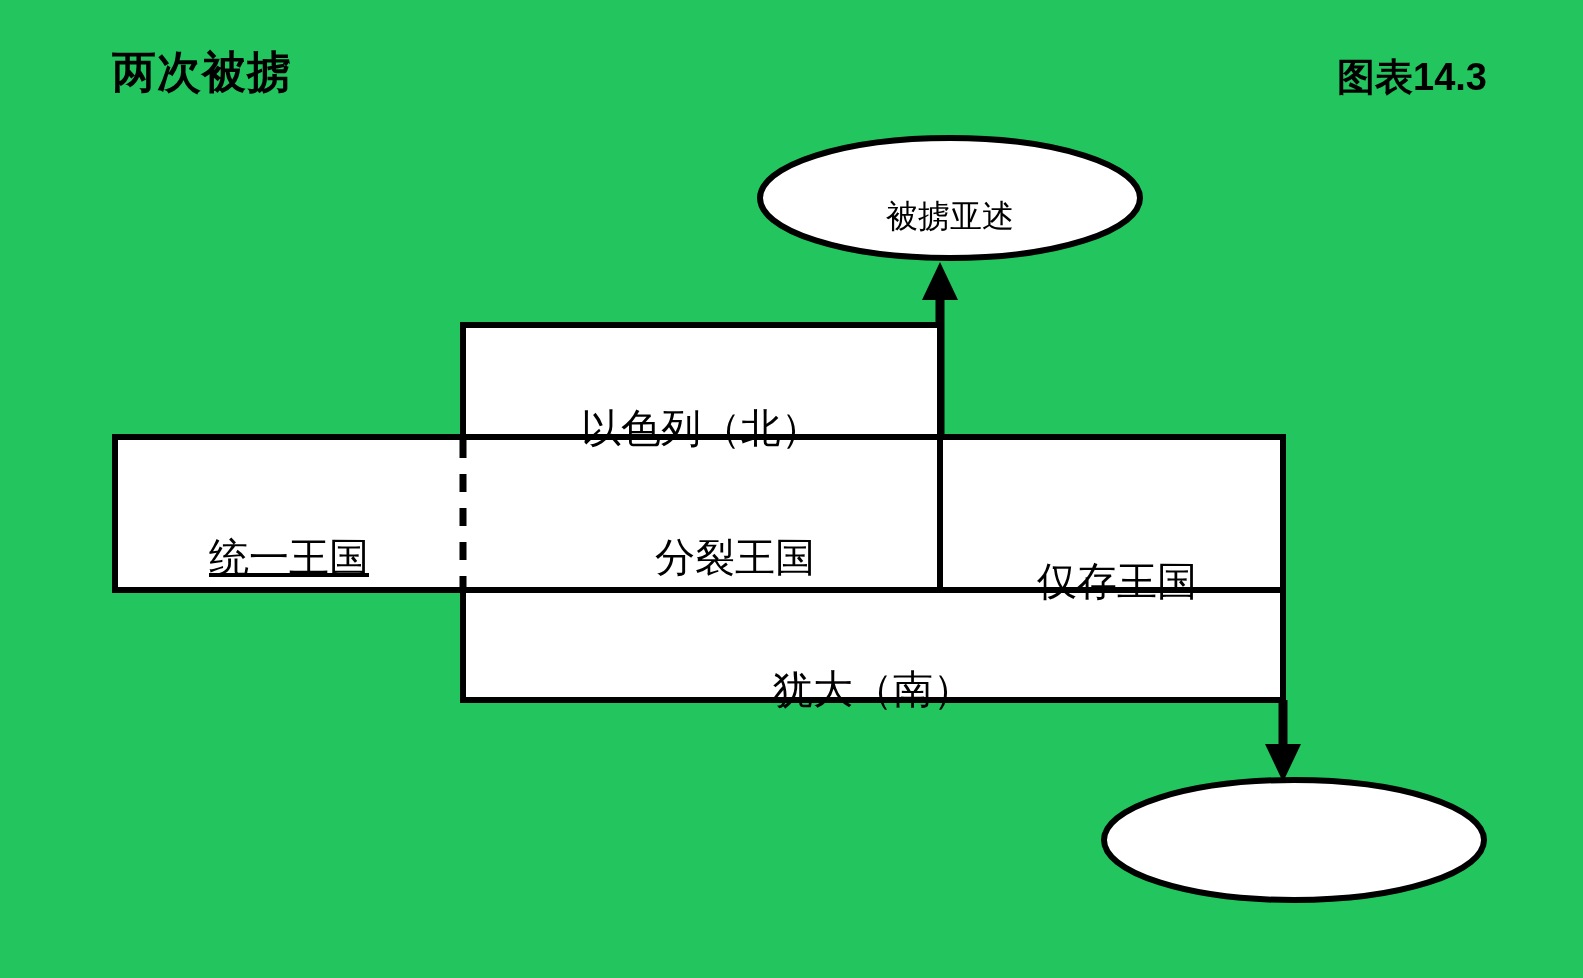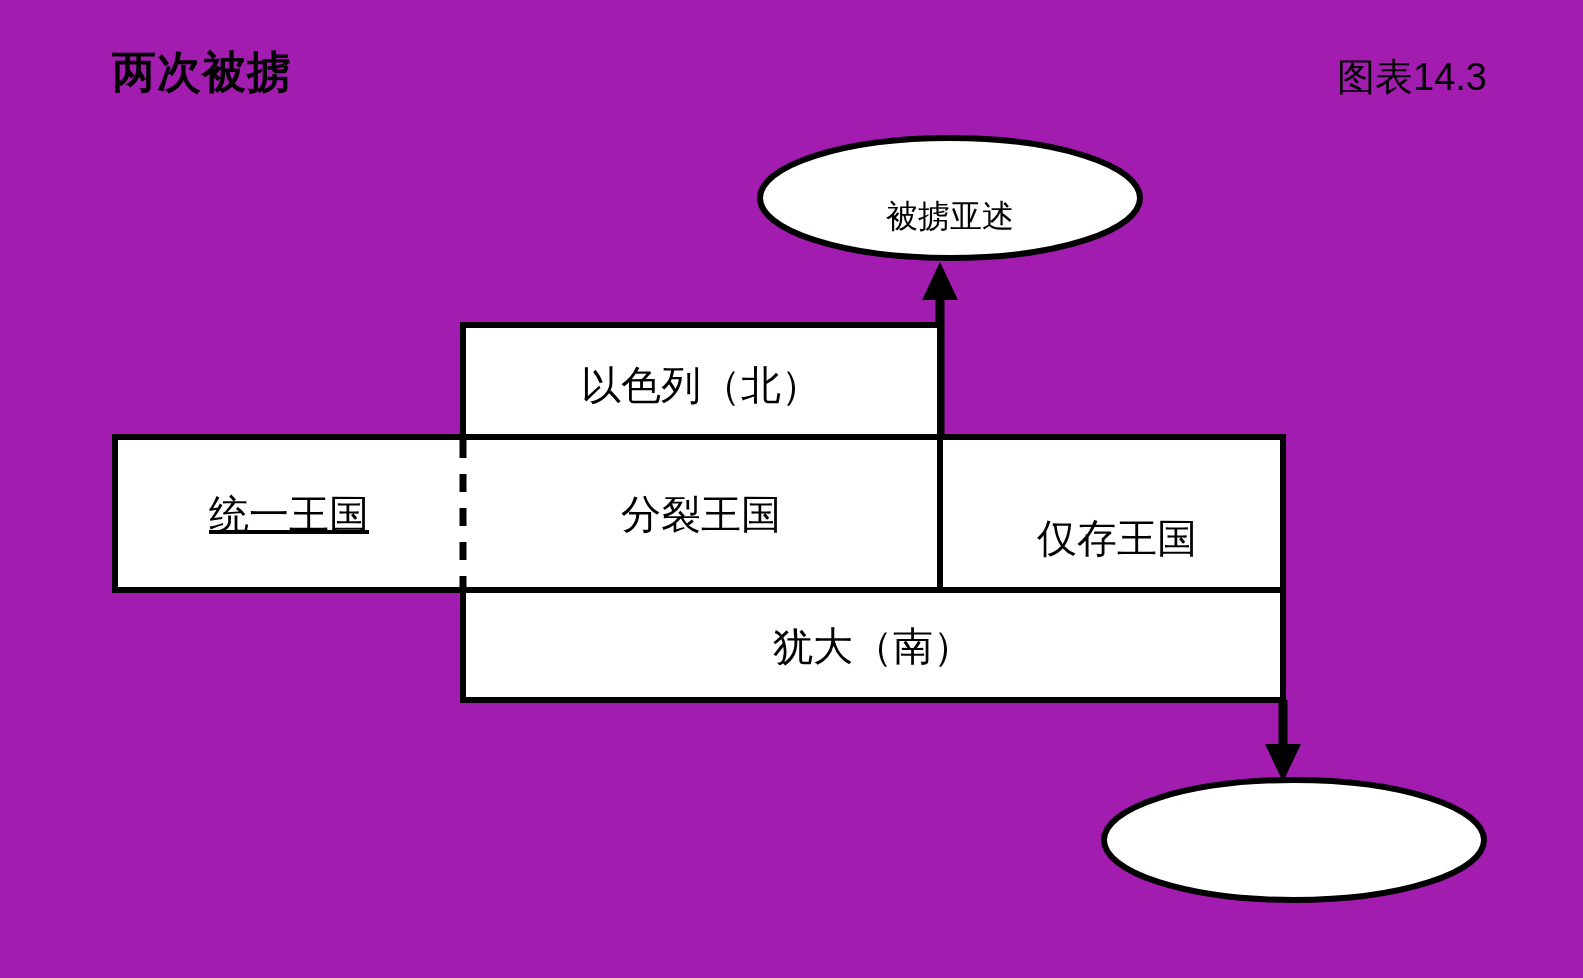--- a/index.html
+++ b/index.html
@@ -9,56 +9,57 @@
     background: #ffffff;
   }
   body {
     font-family: "Liberation Sans", "DejaVu Sans", sans-serif;
     color: #000000;
   }
   #page {
     position: relative;
     width: 1583px;
     height: 978px;
-    background: #a21caf;
+    background: #22c55e;
     overflow: hidden;
   }
   #page-title {
     position: absolute;
     left: 112px;
     top: 50px;
     font-size: 44px;
     font-weight: bold;
     letter-spacing: 1px;
     line-height: 1;
     white-space: nowrap;
   }
   #figure-number {
     position: absolute;
     right: 96px;
     top: 58px;
     font-size: 38px;
-    font-weight: normal;
+    font-weight: bold;
     line-height: 1;
     white-space: nowrap;
   }
   #diagram-svg {
     position: absolute;
     left: 0;
     top: 0;
     width: 1583px;
     height: 978px;
   }
   .box-label {
     position: absolute;
     font-size: 40px;
     line-height: 1;
     white-space: nowrap;
     text-align: center;
     transform: translate(-50%, -50%);
+    margin-top: 43px;
   }
   .ellipse-label {
     position: absolute;
     font-size: 32px;
     line-height: 1.28;
     text-align: center;
     white-space: nowrap;
     transform: translate(-50%, -50%);
   }
   .ellipse-label span { display: block; margin-top: 36px; }
@@ -102,21 +103,21 @@
 
     <ellipse cx="950" cy="198" rx="190" ry="60" fill="#ffffff" stroke="#000000" stroke-width="6"></ellipse>
 
     <ellipse cx="1294" cy="840" rx="190" ry="60" fill="#ffffff" stroke="#000000" stroke-width="6"></ellipse>
   </svg>
 
   <div class="box-label" style="left:701px; top:385px;">以色列（北）</div>
 
   <div class="box-label" style="left:289px; top:514px;text-decoration:underline;">统一王国</div>
 
-  <div class="box-label" style="left:701px; top:514px;">分裂王国</div>
+  <div class="box-label" style="left:735px; top:514px;">分裂王国</div>
 
   <div class="box-label" style="left:1117px; top:538px;">仅存王国</div>
 
   <div class="box-label" style="left:873px; top:646px;">犹大（南）</div>
 
   <div class="ellipse-label" style="left:950px; top:198px;">
     <span>被掳亚述</span>
   </div>
 
 

